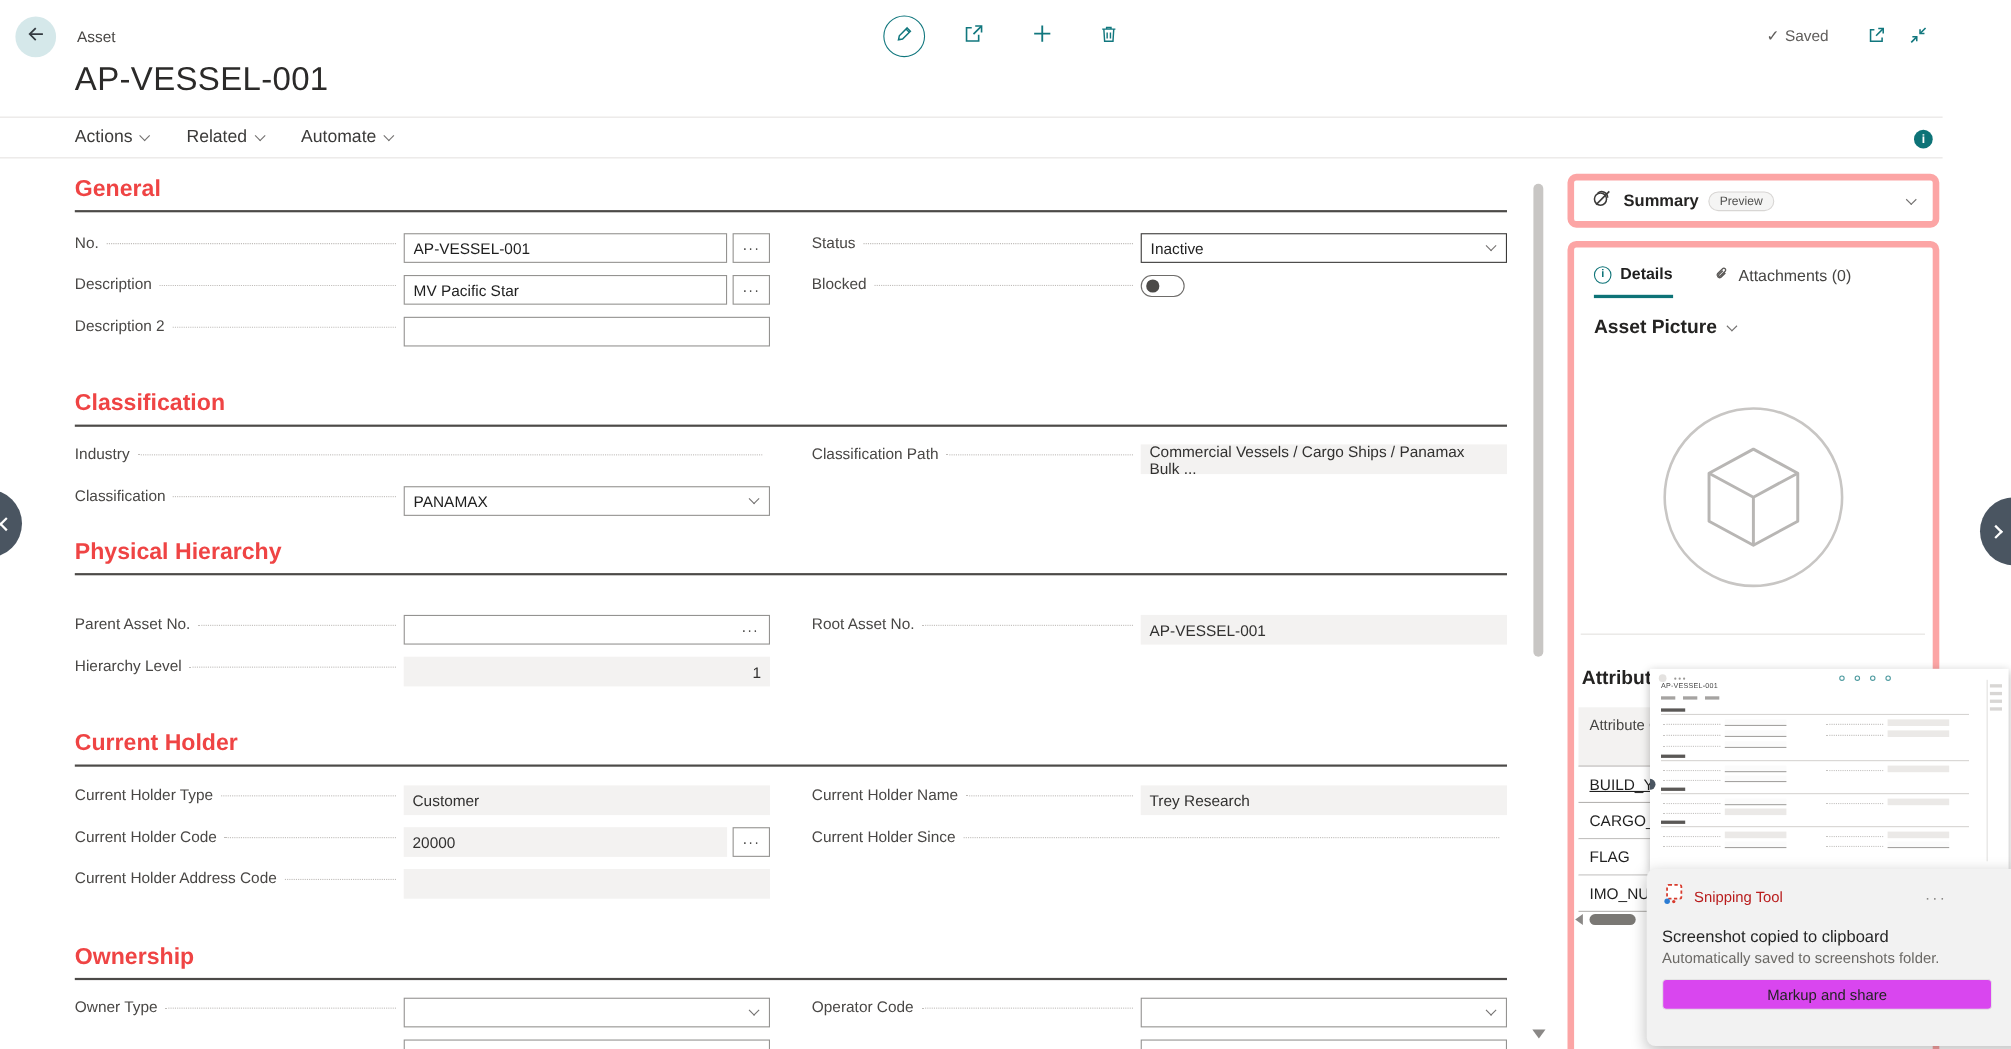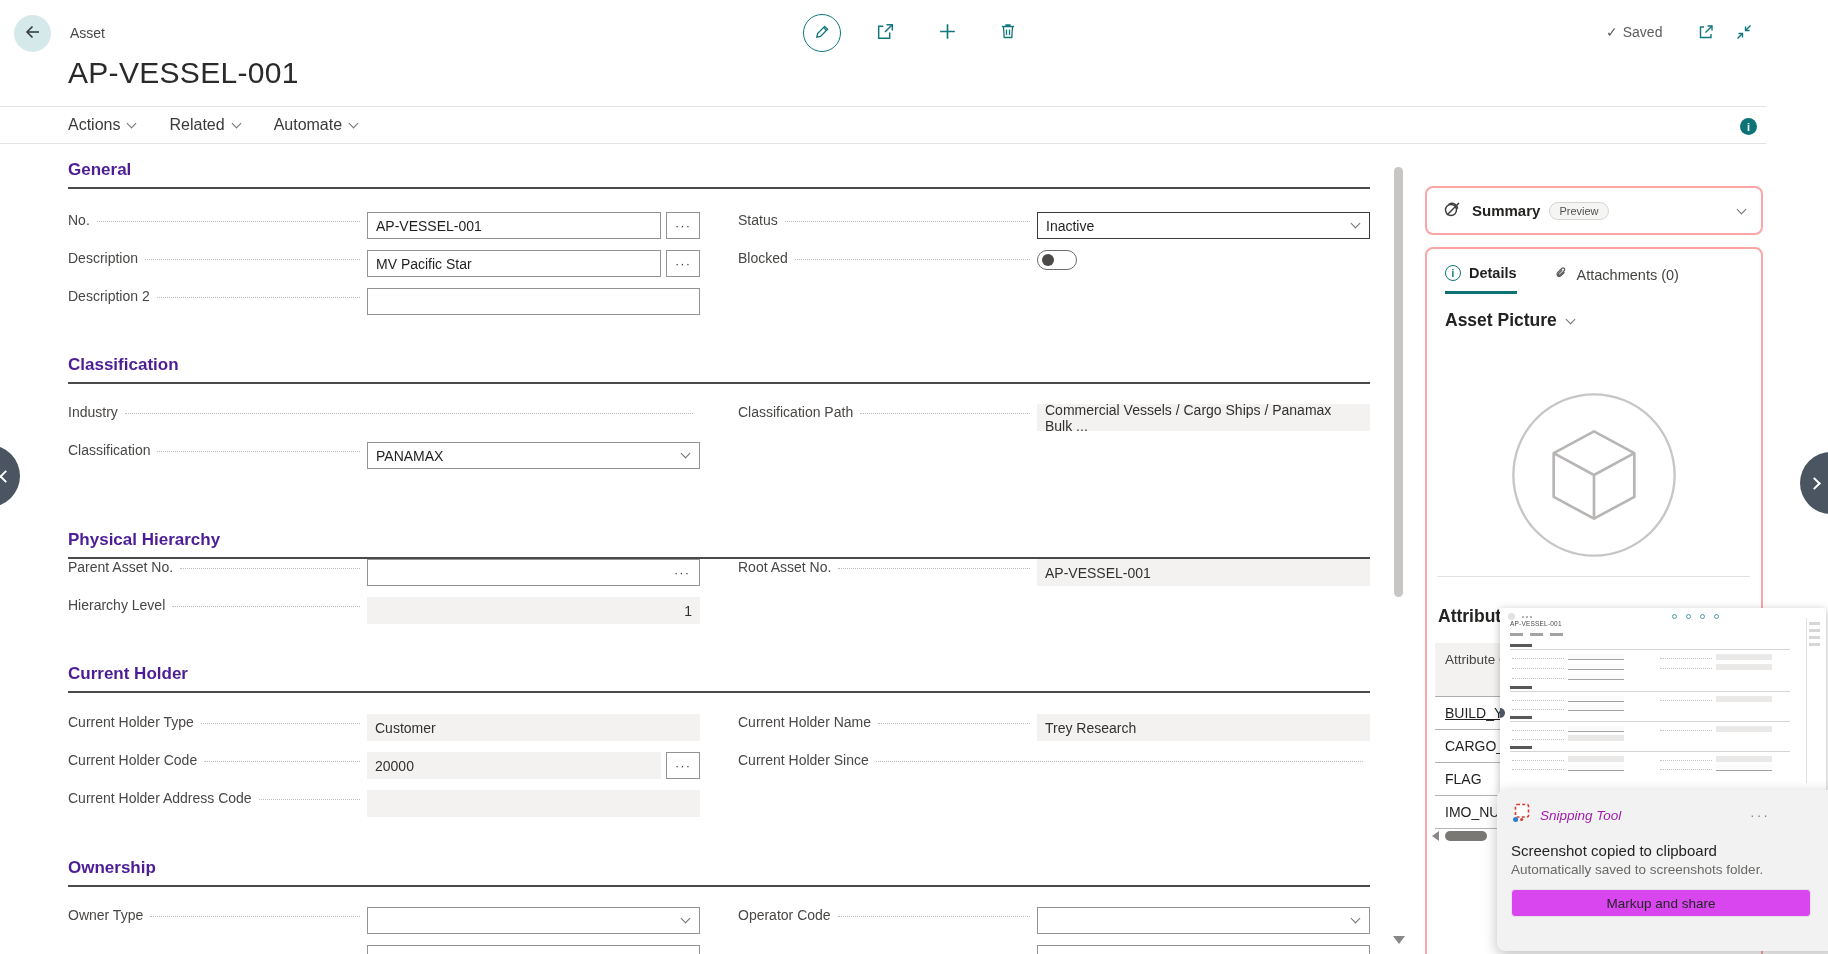--- a/index.html
+++ b/index.html
@@ -20,21 +20,21 @@
   
   .abar { left:0; top:106px; width:1766px; height:38px; border-top:1px solid #e5e3e1;
     border-bottom:1px solid #e5e3e1; display:flex; align-items:center; padding-left:68px; gap:34px; }
   .abar-item { display:flex; align-items:center; gap:8px; font-size:16px; color:#3b3a39; cursor:pointer; }
   .chev { width:7px; height:7px; border-right:1.4px solid #737170; border-bottom:1.4px solid #737170;
     transform:rotate(45deg); display:inline-block; margin-top:-3px; }
   .info-badge { left:1740px; top:118px; width:17px; height:17px; border-radius:50%; background:#0d7377;
     color:#fff; font-size:11px; font-weight:700; display:flex; align-items:center; justify-content:center; cursor:pointer; }
 
   
-  .sect { left:68px; width:1302px; font-size:17px; font-weight:700; color:#4c1d95;
+  .sect { left:68px; width:1302px; font-size:21px; font-weight:700; color:#ef4444;
     padding-bottom:7px; border-bottom:2px solid #4c4a48; }
   .frow { position:absolute; height:27px; display:flex; align-items:flex-start; }
   .col-l { left:68px; width:632px; }
   .col-r { left:738px; width:632px; }
   .flabel { font-size:14px; color:#494745; white-space:nowrap; }
   .leader { flex:1; margin:0 7px 4px 7px; border-bottom:1.5px dotted #bfbcb9; height:10px; }
   .ctrl { width:333px; flex:none; display:flex; align-items:center; }
   .inp, .inpbox { height:27px; border:1px solid #949391; background:#fff; flex:1; min-width:0;
     padding:0 8px; font-family:"Liberation Sans",sans-serif; font-size:14px; color:#1f1f1f; }
   .inpbox { display:flex; align-items:center; padding:0; position:relative; }
@@ -62,21 +62,21 @@
 
   
   .edge-btn { width:62px; height:62px; border-radius:50%; background:#4a5561; z-index:60;
     display:flex; align-items:center; justify-content:center; cursor:pointer; }
   .edge-left { left:-42px; top:445px; justify-content:flex-end; padding-right:10px; }
   .edge-right { left:1800px; top:452px; justify-content:flex-start; padding-left:10px; }
   .wchev { width:9px; height:9px; border-right:2px solid #fff; border-bottom:2px solid #fff; display:inline-block; }
   .wchev.lt { transform:rotate(135deg); } .wchev.rt { transform:rotate(-45deg); }
 
   
-  .card { left:1425px; width:338px; background:#fff; border:2px solid #fca5a5; border-radius:8px;margin-top:28px; }
+  .card { left:1425px; width:338px; background:#fff; border:6px solid #fca5a5; border-radius:8px; }
   .card1 { top:158px; height:49px; display:flex; align-items:center; padding:0 16px; gap:9px; }
   .card1 .t { font-size:15px; font-weight:700; color:#242322; }
   .pill { background:#f5f5f4; border:1px solid #d8d6d4; border-radius:10px; font-size:11px;
     color:#50504e; padding:2px 9px; }
   .card1 .chev { margin-left:auto; }
   .card2 { top:219px; height:900px; padding:16px 0 0 0; }
   .tabs { display:flex; gap:36px; padding:0 18px; }
   .tab { display:flex; align-items:center; gap:8px; font-size:14.5px; cursor:pointer; padding-bottom:10px; }
   .tab.active { font-weight:700; color:#1f1f1f; border-bottom:3px solid #0d7377; }
   .tab.idle { color:#454442; }
@@ -116,21 +116,21 @@
   .t-line .d { width:52px; border-bottom:1px dotted #c5c3c1; height:4px; }
   .t-line .b { width:56px; height:6px; border-bottom:1px solid #a5a3a1; background:#fbfbfb; }
   .t-line .g { width:56px; height:6px; background:#ebe9e7; }
   .t-strip { position:absolute; left:306px; top:10px; width:16px; height:165px; border-left:1px solid #e2e0de; }
   .t-strip i { display:block; margin:4px 2px; height:3px; background:#d8d6d4; }
 
   
   .notif { left:1497px; top:790px; width:345px; height:161px; background:#f2f2f2; border-radius:8px;
     box-shadow:0 4px 14px rgba(0,0,0,.25); z-index:30; }
   .notif-head { display:flex; align-items:center; gap:9px; padding:13px 14px 0 14px; }
-  .notif-app { font-size:13.5px; color:#a21caf;font-style:italic; }
+  .notif-app { font-size:13.5px; color:#b91c1c; }
   .notif-menu { margin-left:auto; margin-right:58px; color:#8a8886; font-size:14px; letter-spacing:2px; cursor:pointer; }
   .notif-title { padding:15px 14px 0 14px; font-size:15px; color:#242424; }
   .notif-sub { padding:3px 14px 0 14px; font-size:13.5px; color:#6b6965; }
   .notif-btn { margin:12px 14px 0 14px; width:300px; height:28px; background:#d946ef; border:1px solid #e4e4e4;
     border-radius:4px; font-size:13.5px; color:#242424; display:flex; align-items:center; justify-content:center; cursor:pointer; }
 </style>
 </head>
 <body>
 
 <div class="abs back-btn">
@@ -279,21 +279,21 @@
   </span>
 </div>
 <div class="frow col-r" style="top:404px">
   <span class="flabel">Classification Path</span>
   <span class="leader"></span>
   <span class="ctrl">
     <div class="ro">Commercial Vessels / Cargo Ships / Panamax Bulk ...</div>
   </span>
 </div>
 
-<div class="abs sect" style="top:530px">Physical Hierarchy</div>
+<div class="abs sect" style="top:490px">Physical Hierarchy</div>
 
 <div class="frow col-l" style="top:559px">
   <span class="flabel">Parent Asset No.</span>
   <span class="leader"></span>
   <span class="ctrl">
     <div class="inpbox">
       <input style="">
       <span class="inline-assist">···</span>
     </div>
   </span>

